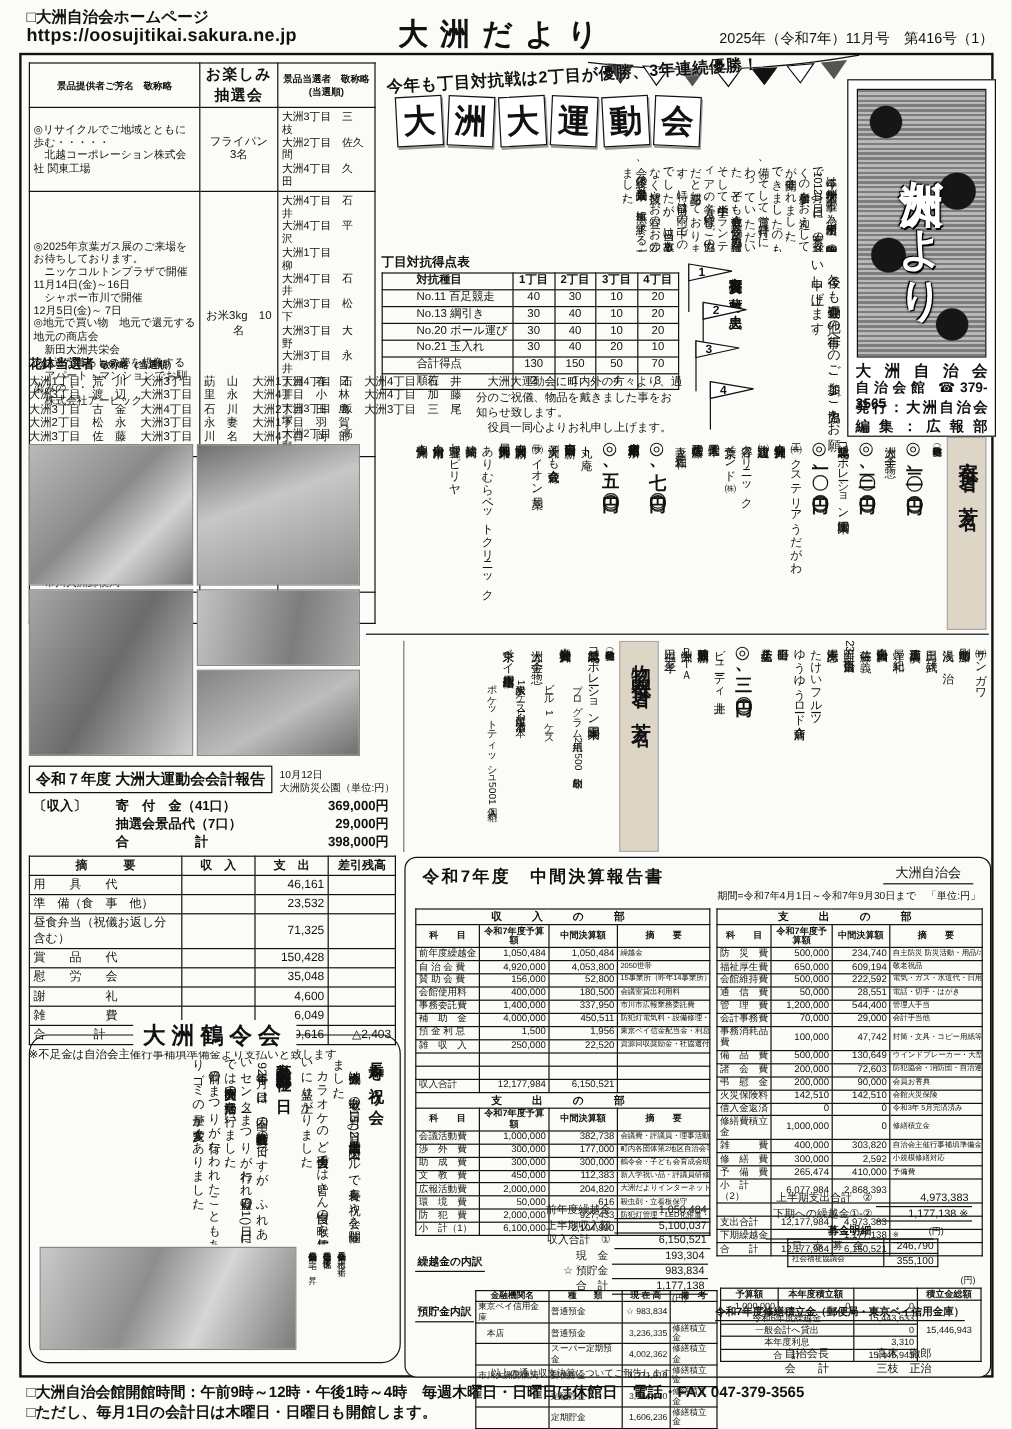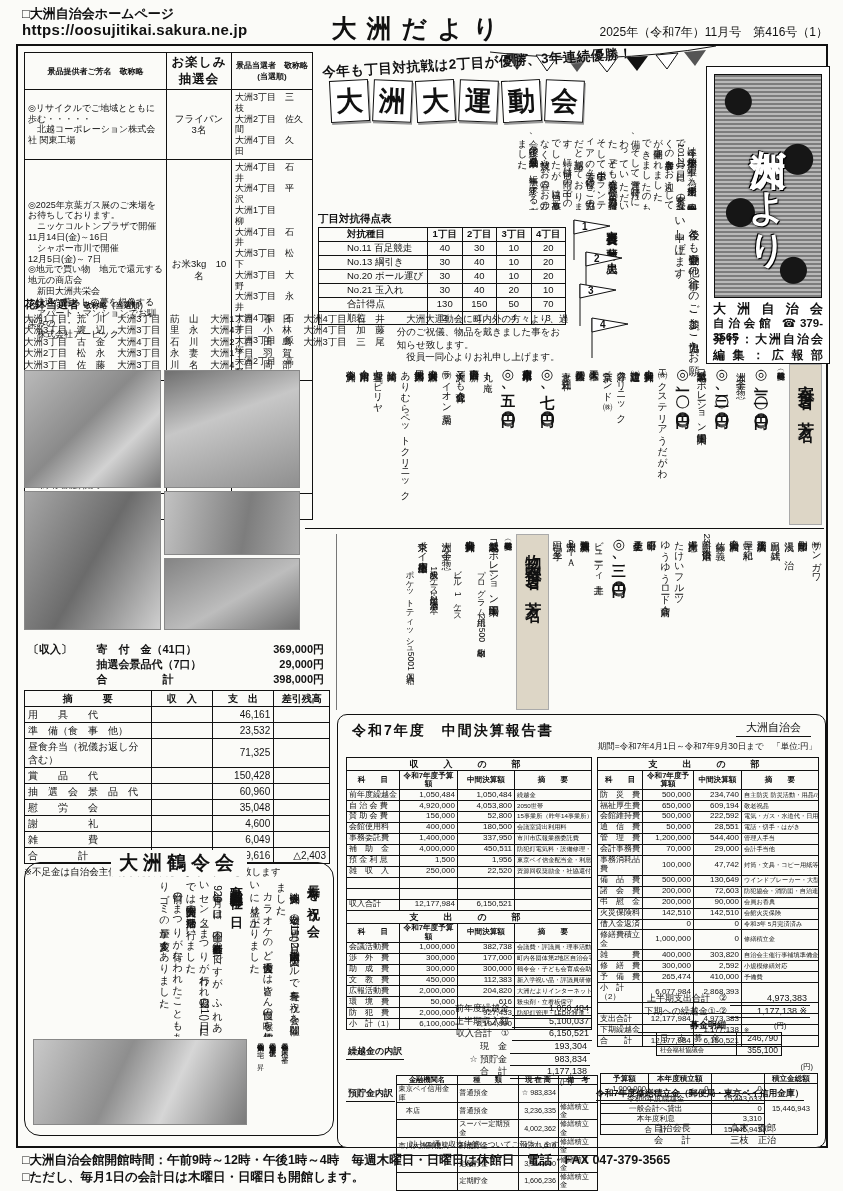--- a/index.html
+++ b/index.html
@@ -487,20 +487,25 @@
 
   <div class="abs" id="photos">
     <div class="ph ph1"></div>
     <div class="ph ph2"></div>
     <div class="ph ph3"></div>
     <div class="ph ph4"></div>
     <div class="ph ph5"></div>
   </div>
 
   <div class="abs" id="sacct">
+    <div class="sa-head">
+      <div class="sa-title">令和７年度 大洲大運動会会計報告</div>
+      <div class="sa-date">10月12日
+大洲防災公園（単位:円）</div>
+    </div>
     <table id="sa-income">
       <tbody>
           <tr>
             <td>〔収入〕</td>
             <td>寄　付　金（41口）</td>
             <td>369,000円</td>
           </tr>
           <tr>
             <td></td>
             <td>抽選会景品代（7口）</td>
@@ -538,26 +543,20 @@
           <tr>
             <td>昼食弁当（祝儀お返し分含む）</td>
             <td></td>
             <td>71,325</td>
             <td></td>
           </tr>
           <tr>
             <td>賞　　品　　代</td>
             <td></td>
             <td>150,428</td>
-            <td></td>
-          </tr>
-          <tr>
-            <td>抽　選　会　景　品　代</td>
-            <td></td>
-            <td>60,960</td>
             <td></td>
           </tr>
           <tr>
             <td>慰　　労　　会</td>
             <td></td>
             <td>35,048</td>
             <td></td>
           </tr>
           <tr>
             <td>謝　　　　　礼</td>

